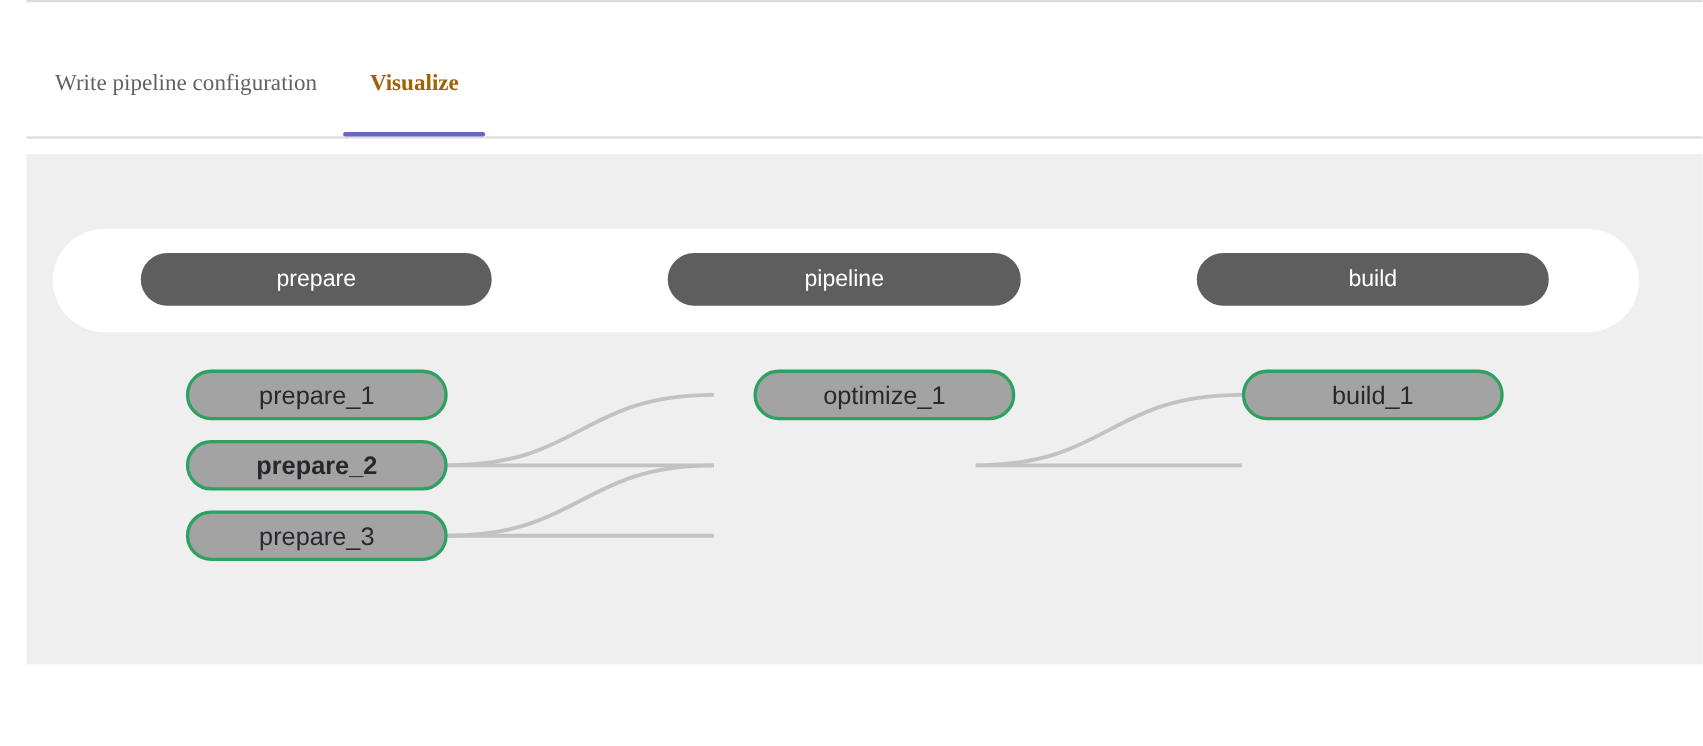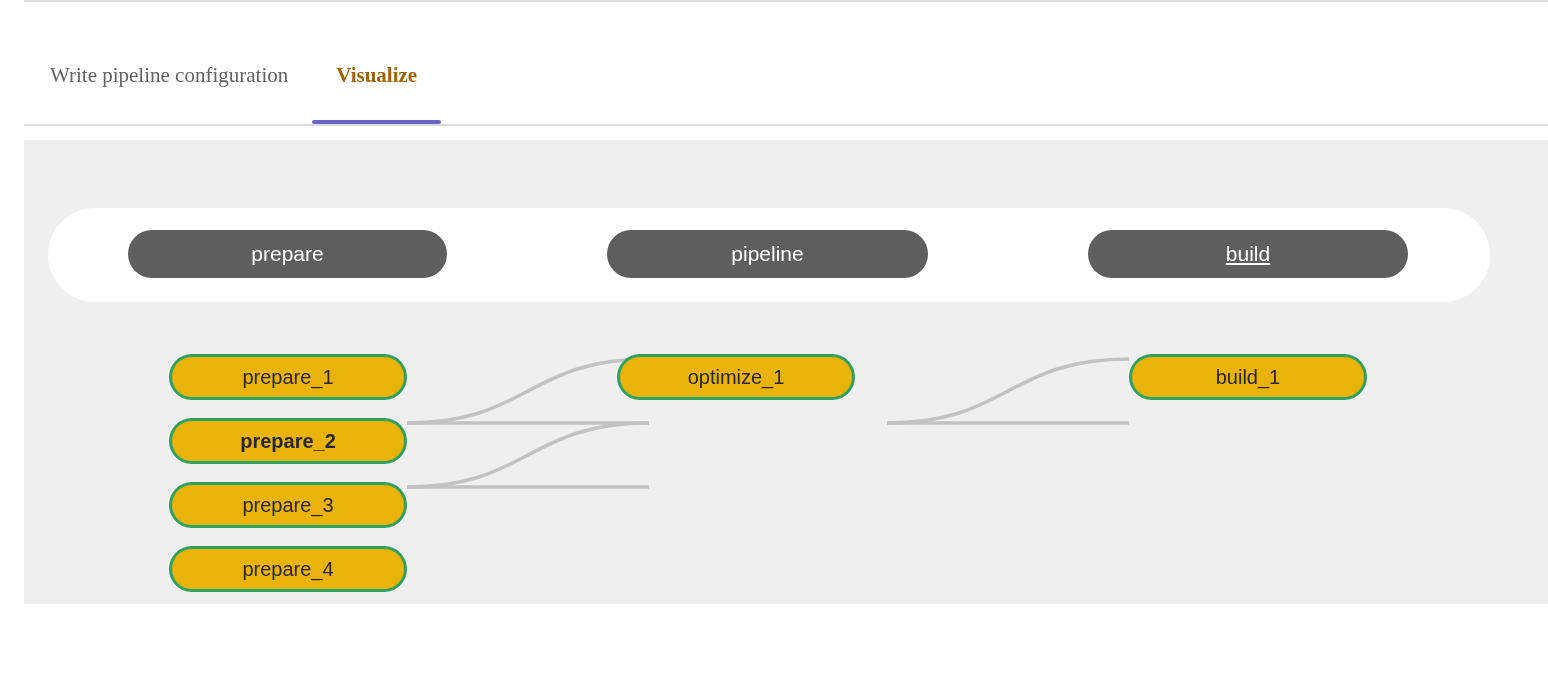--- a/index.html
+++ b/index.html
@@ -80,38 +80,37 @@
     border-radius: 24px;
     background: var(--stage_pill_bg, #5e5e5e);
     color: #ffffff;
     font-size: 21px;
     display: flex;
     align-items: center;
     justify-content: center;
   }
   .stage-prepare  { left: 104px;  width: 319px; }
   .stage-optimize { left: 583px;  width: 321px; }
-  .stage-build    { left: 1064px; width: 320px; text-decoration: underline; }
+  .stage-build    { left: 1064px; width: 320px; }
 
   .job-pill {
     position: absolute;
     width: 238px;
     height: 46px;
-    background: #eab308;
+    background: #a3a3a3;
     border: 3px solid var(--job_border, #2da160);
     border-radius: 23px;
     color: #28272d;
-    font-size: 20px;
+    font-size: 23px;
     display: flex;
     align-items: center;
     justify-content: center;
     cursor: default;
-    margin-top: 18px;
   }
-  .c0 { left: 145px; }  .c1 { left: 593px; }  .c2 { left: 1105px; }
+  .c0 { left: 145px; }  .c1 { left: 661px; }  .c2 { left: 1105px; }
   .r0 { top: 196px; }   .r1 { top: 260px; font-weight: bold; }   .r2 { top: 324px; }   .r3 { top: 388px; }
 </style>
 </head>
 <body>
 
 <nav class="tabbar">
   <button class="tab">Write pipeline configuration</button>
   <button class="tab active">Visualize</button>
 </nav>
 
@@ -127,18 +126,17 @@
 
   <div class="stages-bar"></div>
 
   <div class="stage-pill stage-prepare">prepare</div>
   <div class="stage-pill stage-optimize">pipeline</div>
   <div class="stage-pill stage-build">build</div>
 
   <div class="job-pill c0 r0">prepare_1</div>
   <div class="job-pill c0 r1">prepare_2</div>
   <div class="job-pill c0 r2">prepare_3</div>
-  <div class="job-pill c0 r3">prepare_4</div>
 
   <div class="job-pill c1 r0">optimize_1</div>
 
   <div class="job-pill c2 r0">build_1</div>
 </div>
 
 </body></html>

